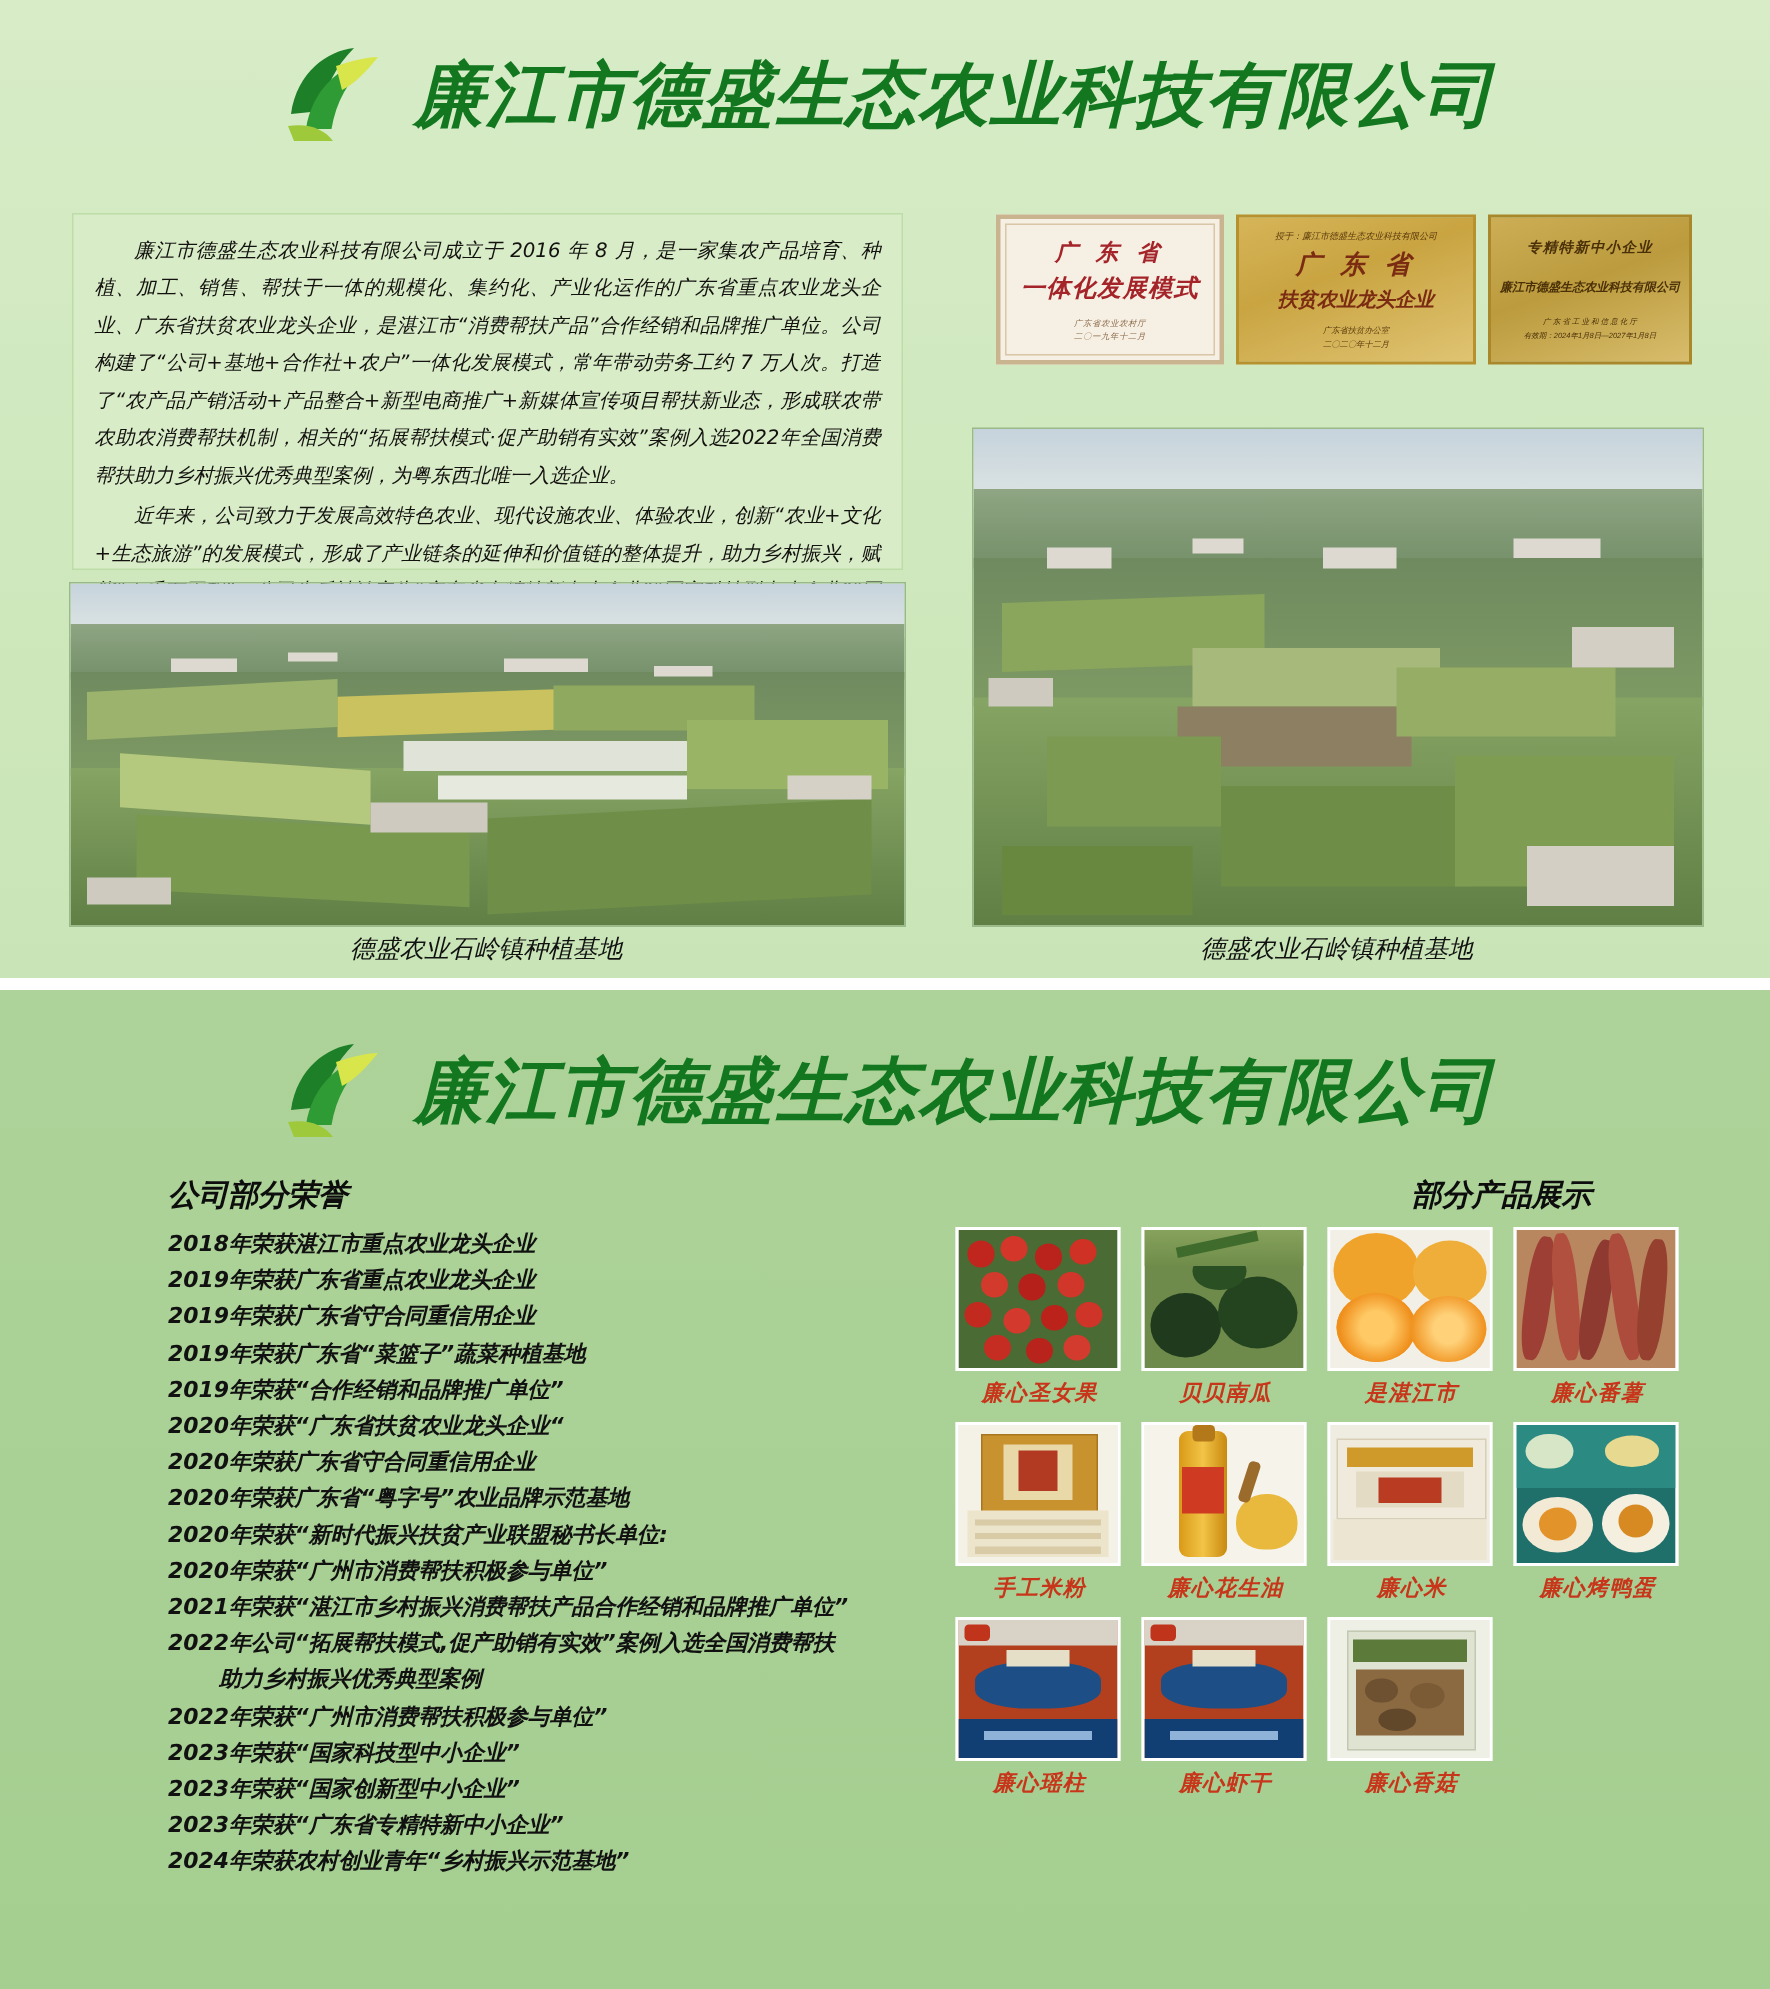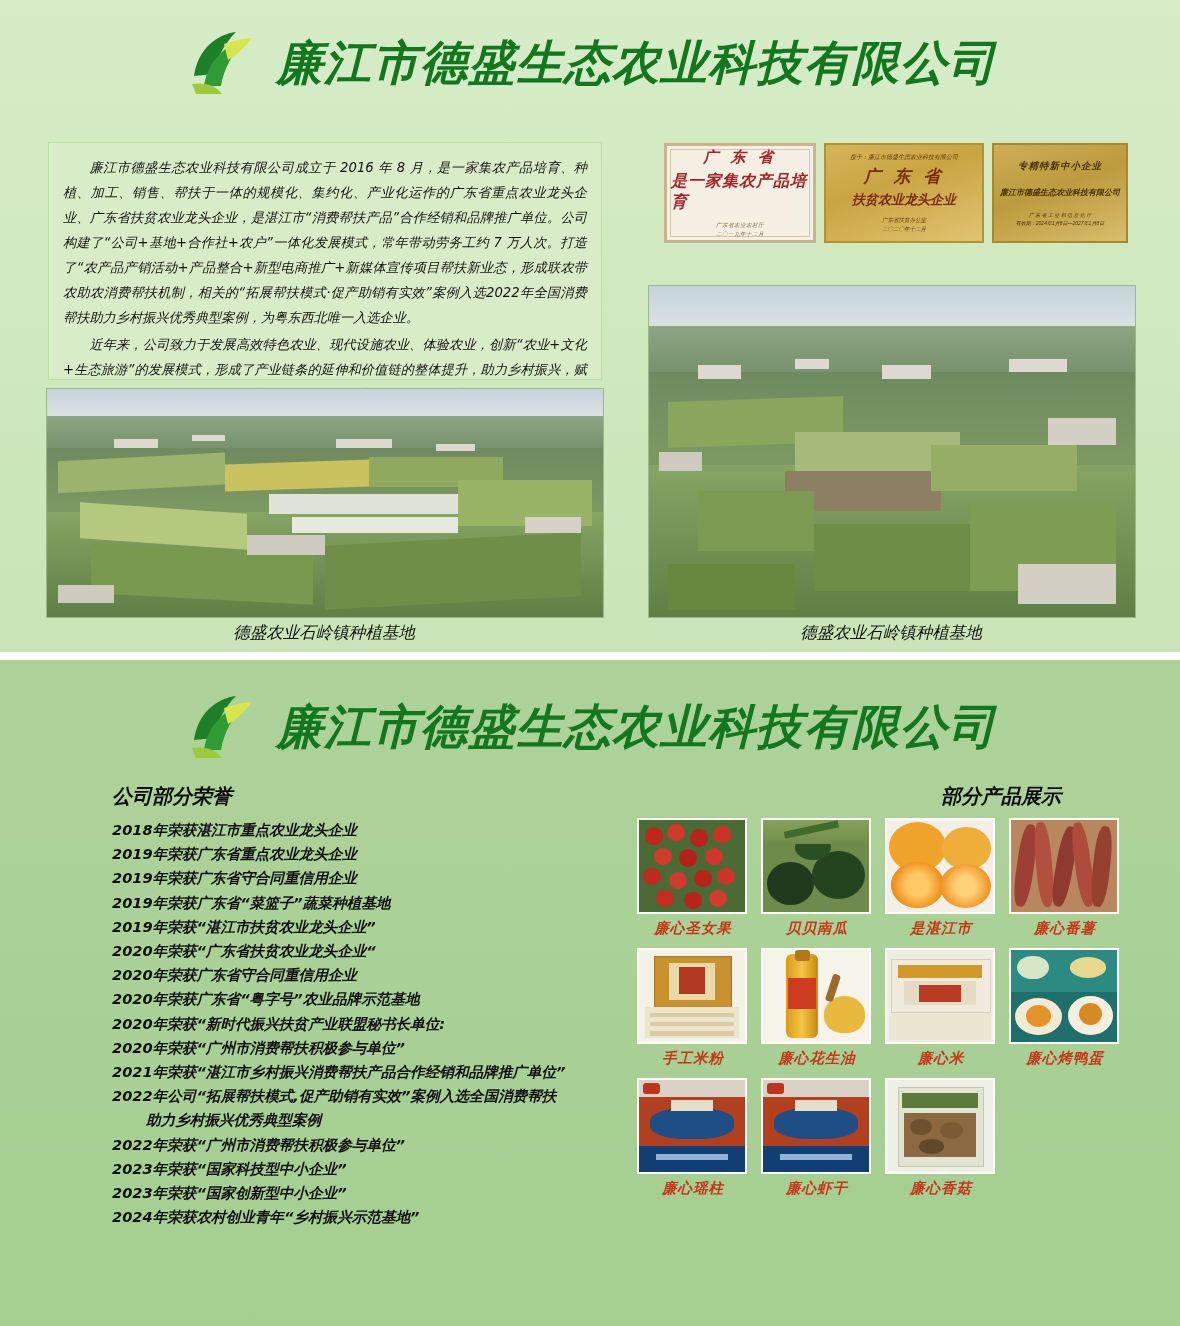--- a/index.html
+++ b/index.html
@@ -182,21 +182,21 @@
 
     <div class="textbox">
       <p>廉江市德盛生态农业科技有限公司成立于 2016 年 8 月，是一家集农产品培育、种植、加工、销售、帮扶于一体的规模化、集约化、产业化运作的广东省重点农业龙头企业、广东省扶贫农业龙头企业，是湛江市“消费帮扶产品”合作经销和品牌推广单位。公司构建了“公司+基地+合作社+农户”一体化发展模式，常年带动劳务工约 7 万人次。打造了“农产品产销活动+产品整合+新型电商推广+新媒体宣传项目帮扶新业态，形成联农带农助农消费帮扶机制，相关的“拓展帮扶模式·促产助销有实效”案例入选2022年全国消费帮扶助力乡村振兴优秀典型案例，为粤东西北唯一入选企业。</p>
       <p>近年来，公司致力于发展高效特色农业、现代设施农业、体验农业，创新“农业+文化+生态旅游”的发展模式，形成了产业链条的延伸和价值链的整体提升，助力乡村振兴，赋能“百千万工程”。公司先后被认定为“广东省专精特新中小企业”“国家科技型中小企业”“国家创新型中小企业”。</p>
     </div>
 
     <div class="plaques">
       <div class="plaque p1">
         <div class="inner">
           <div class="l1">广 东 省</div>
-          <div class="l2">是一家集农产品培育</div>
+          <div class="l2">一体化发展模式</div>
           <div class="l3">广东省农业农村厅</div>
           <div class="l4">二〇一九年十二月</div>
         </div>
       </div>
       <div class="plaque p2">
         <div class="t0">授于：廉江市德盛生态农业科技有限公司</div>
         <div class="t1">广 东 省</div>
         <div class="t2">扶贫农业龙头企业</div>
         <div class="t3">广东省扶贫办公室</div>
         <div class="t4">二〇二〇年十二月</div>
@@ -278,32 +278,33 @@
   </div>
 
   <div class="h-honor">公司部分荣誉</div>
   <div class="h-product">部分产品展示</div>
 
   <div class="honor-list">
     <div>2018年荣获湛江市重点农业龙头企业</div>
     <div>2019年荣获广东省重点农业龙头企业</div>
     <div>2019年荣获广东省守合同重信用企业</div>
     <div>2019年荣获广东省“菜篮子”蔬菜种植基地</div>
-    <div>2019年荣获“湛江市扶贫农业龙头企业”</div>
+    <div>2019年荣获“合作经销和品牌推广单位”</div>
     <div>2020年荣获“广东省扶贫农业龙头企业“</div>
     <div>2020年荣获广东省守合同重信用企业</div>
     <div>2020年荣获广东省“粤字号”农业品牌示范基地</div>
     <div>2020年荣获“新时代振兴扶贫产业联盟秘书长单位:</div>
     <div>2020年荣获“广州市消费帮扶积极参与单位”</div>
     <div>2021年荣获“湛江市乡村振兴消费帮扶产品合作经销和品牌推广单位”</div>
     <div>2022年公司“拓展帮扶模式,促产助销有实效”案例入选全国消费帮扶</div>
     <div class="indent">助力乡村振兴优秀典型案例</div>
     <div>2022年荣获“广州市消费帮扶积极参与单位”</div>
     <div>2023年荣获“国家科技型中小企业”</div>
     <div>2023年荣获“国家创新型中小企业”</div>
+    <div>2023年荣获“广东省专精特新中小企业”</div>
     <div>2024年荣获农村创业青年“乡村振兴示范基地”</div>
   </div>
 
   <div class="grid">
 
     <div class="cell">
       <div class="cellimg">
         <div class="bg-fill" style="background:#4b6b34;"></div>
         <div class="dots">
           <div class="dot" style="left:6%;top:8%;width:17%;height:19%;background:#c0261e;"></div>

